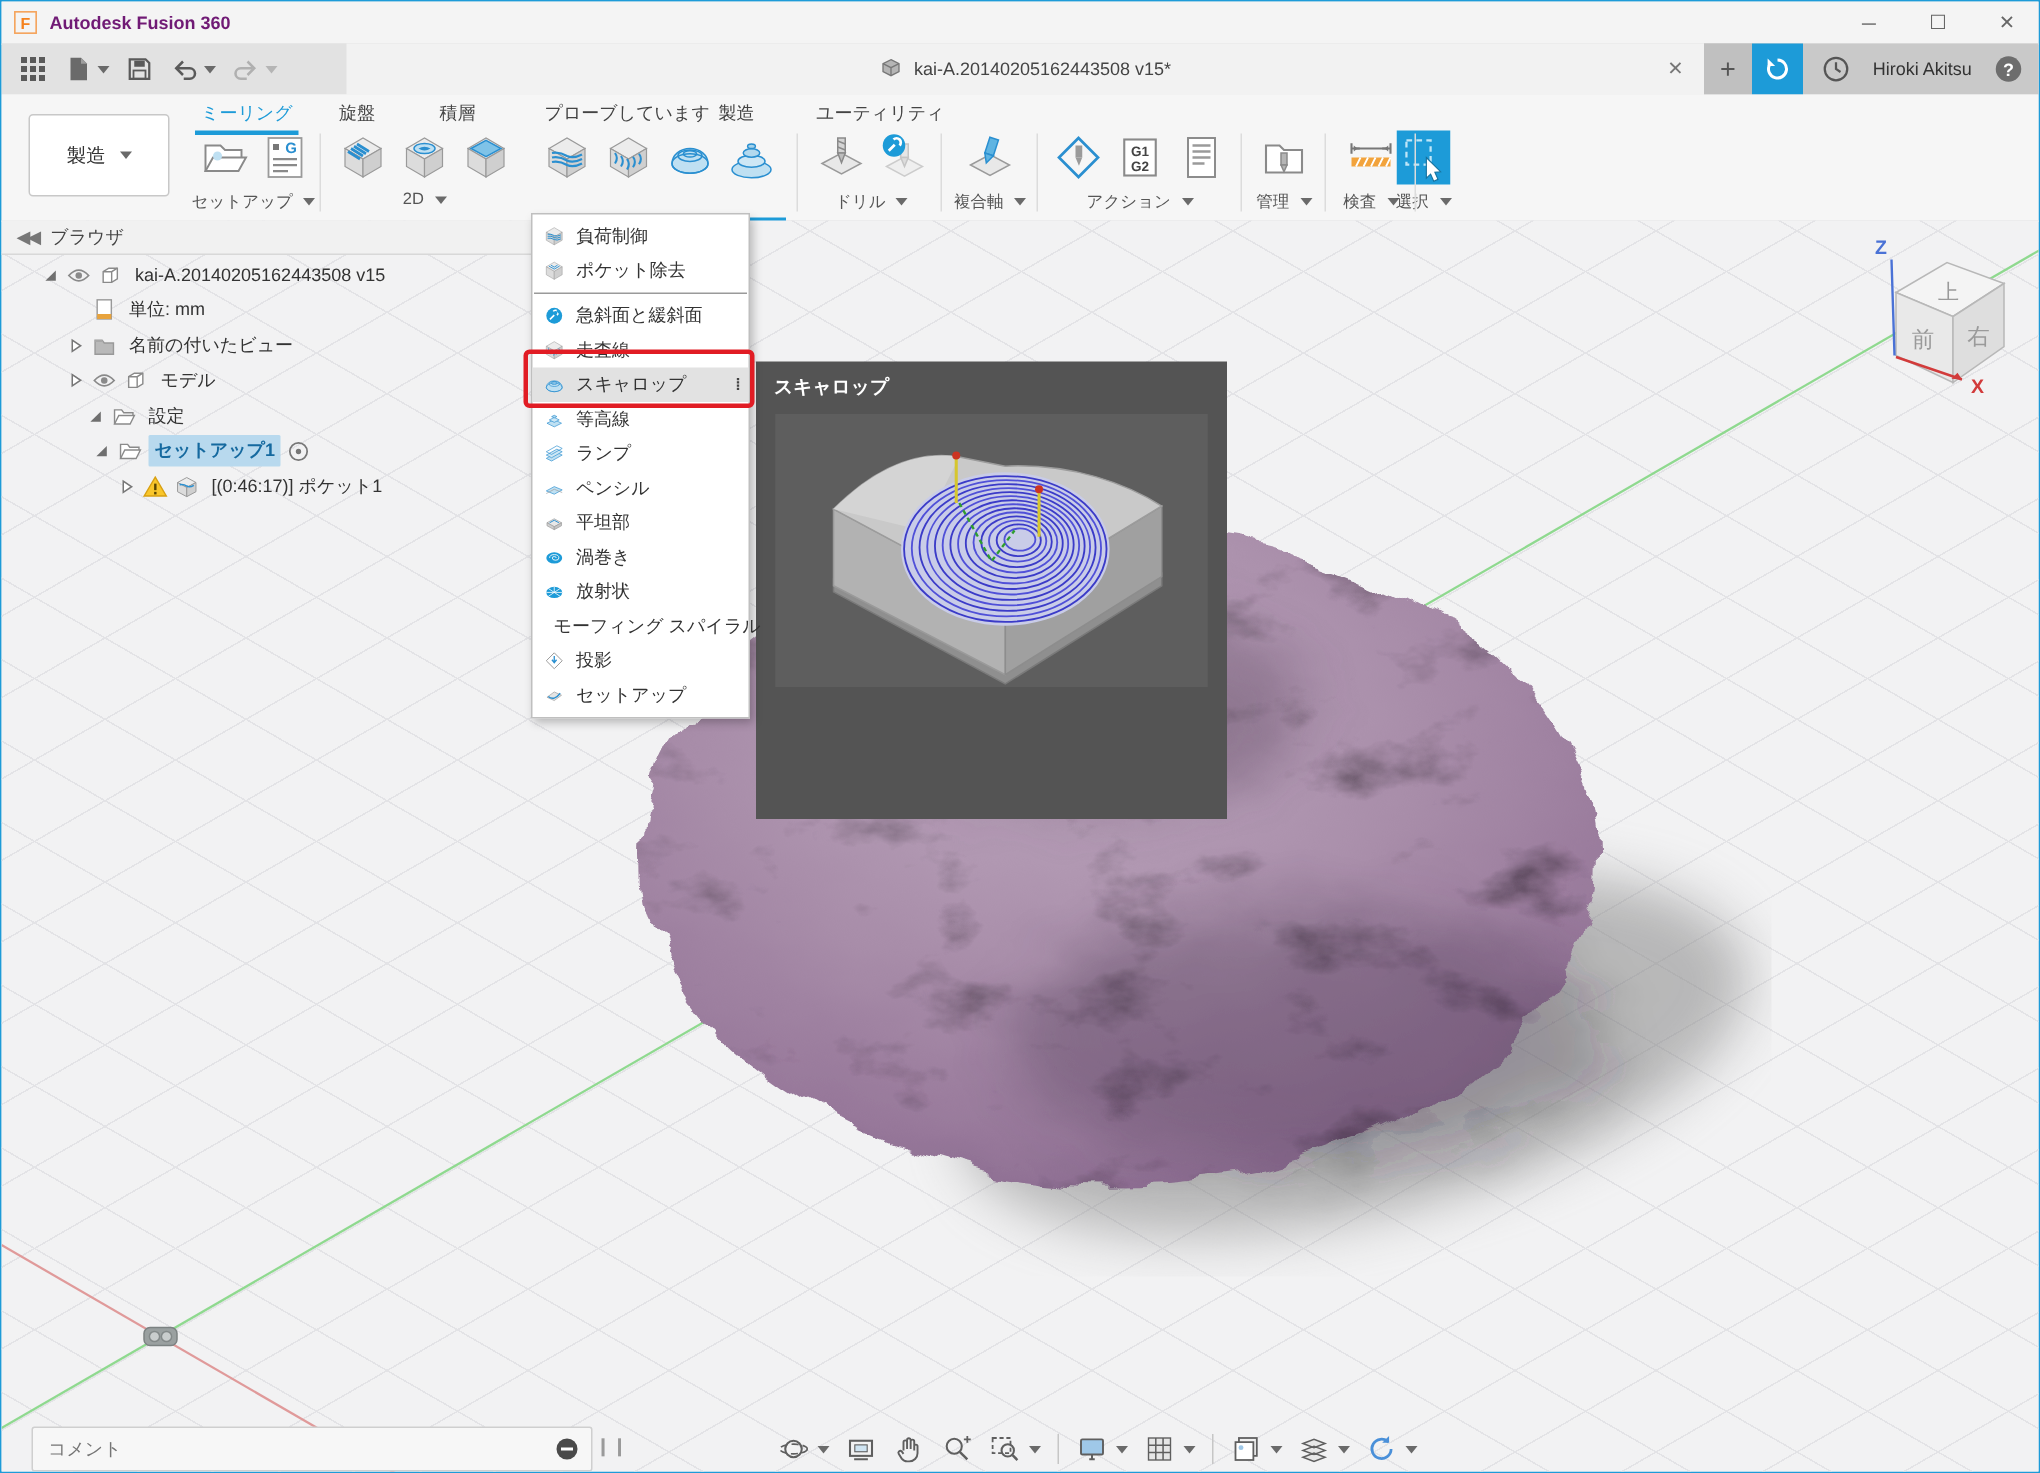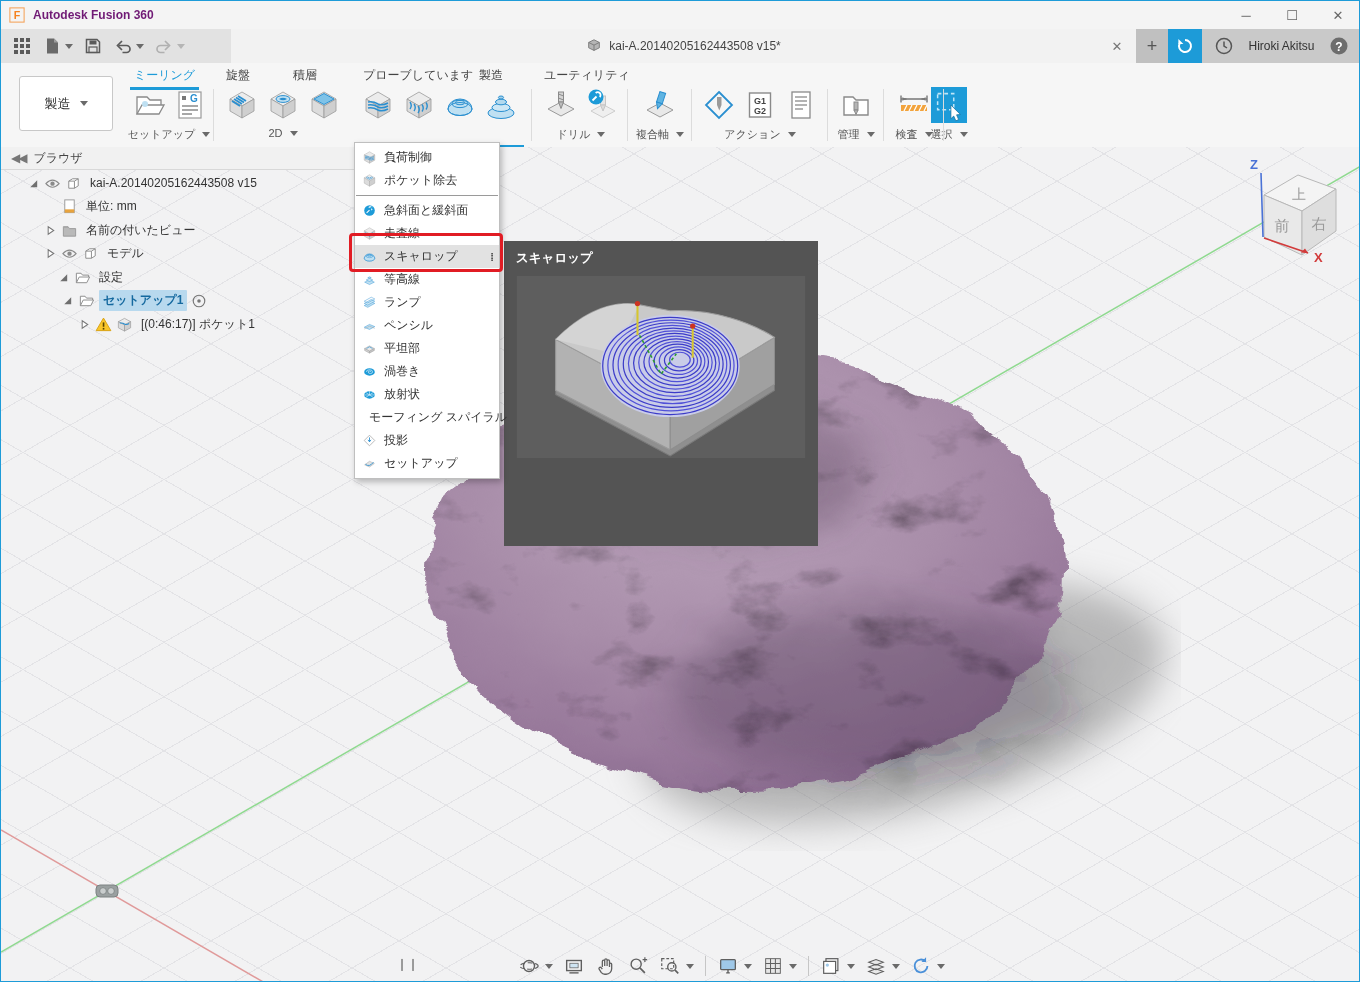--- a/index.html
+++ b/index.html
@@ -797,20 +797,29 @@
           <ellipse cx="158.041" cy="82.797" rx="18.700000000000017" ry="13.464000000000011" fill="none" stroke="#5050d8" stroke-width="1.2"></ellipse>
           <ellipse cx="158.772" cy="82.324" rx="14.400000000000016" ry="10.368000000000011" fill="none" stroke="#3b3bc8" stroke-width="1.2"></ellipse>
           <ellipse cx="159.503" cy="81.851" rx="10.100000000000016" ry="7.272000000000011" fill="none" stroke="#5050d8" stroke-width="1.2"></ellipse>
           <path d="M118,28 V58 M172,50 V80" stroke="#d6c62e" stroke-width="2"></path>
           <circle cx="118" cy="27" r="2.6" fill="#cc3322"></circle>
           <circle cx="172" cy="49" r="2.6" fill="#cc3322"></circle>
           <path d="M120,58 L141,96 L156,76" fill="none" stroke="#2e9e2e" stroke-width="1.5" stroke-dasharray="3,2.5"></path>
         </svg></div>
   </div>
 
+  <div id="commentbar">
+    <input type="text" placeholder="コメント" style="">
+    <span class="ic" style="width:16px;height:16px;margin-right:8px">
+      <svg viewBox="0 0 16 16">
+          <circle cx="8" cy="8" r="7" fill="#4a4a4a"></circle>
+          <rect x="4" y="7" width="8" height="2" fill="#fff"></rect>
+        </svg>
+    </span>
+  </div>
   <div id="commenthandle">❙❙</div>
   <div id="navbar">
       <div class="navbtn">
         <span class="ic" style="width:22px;height:22px">
           <svg viewBox="0 0 24 24">
             <circle cx="12" cy="12" r="6" fill="none" stroke="#5f5f5f" stroke-width="1.5"></circle>
             <ellipse cx="12" cy="12" rx="10" ry="3.5" fill="none" stroke="#5f5f5f" stroke-width="1.2" stroke-dasharray="5,3"></ellipse>
           </svg>
         </span>
         <span class="caret"></span>

